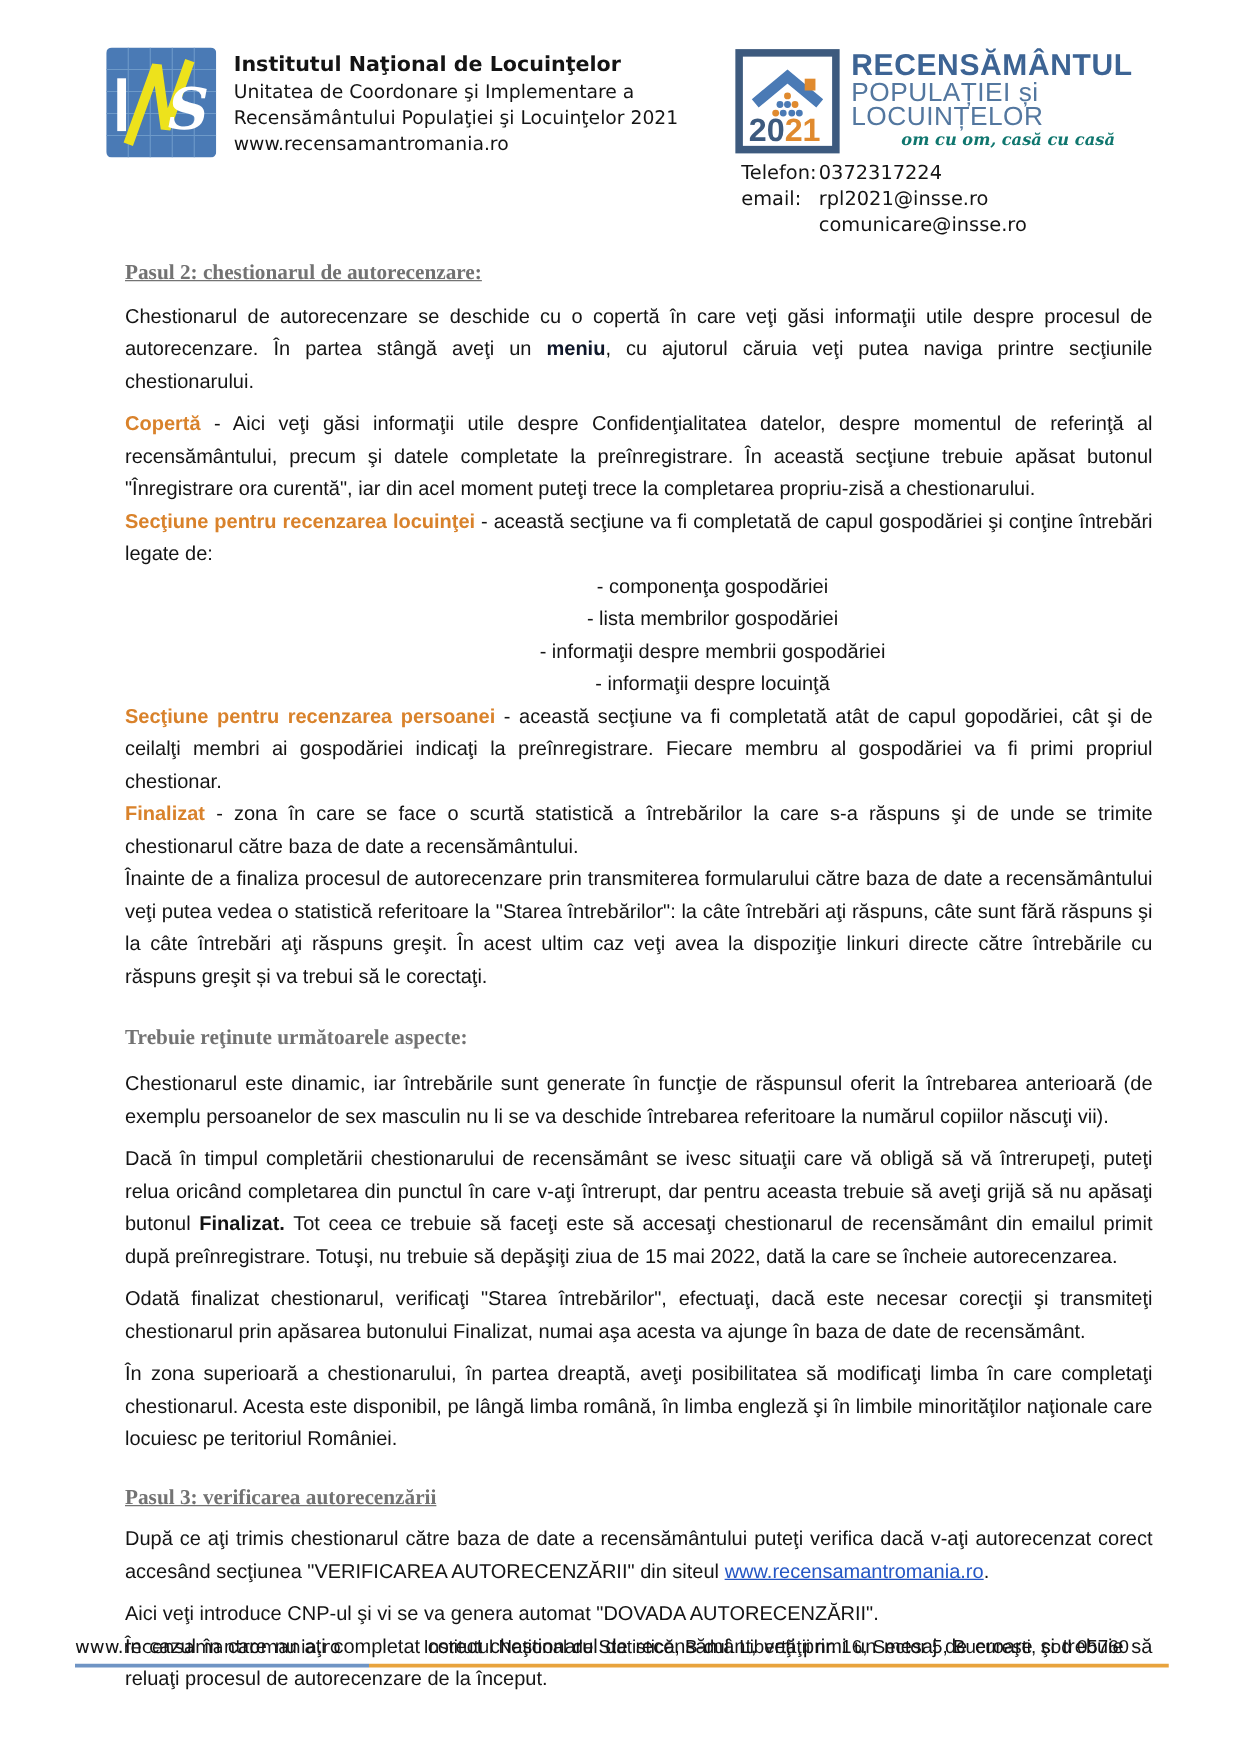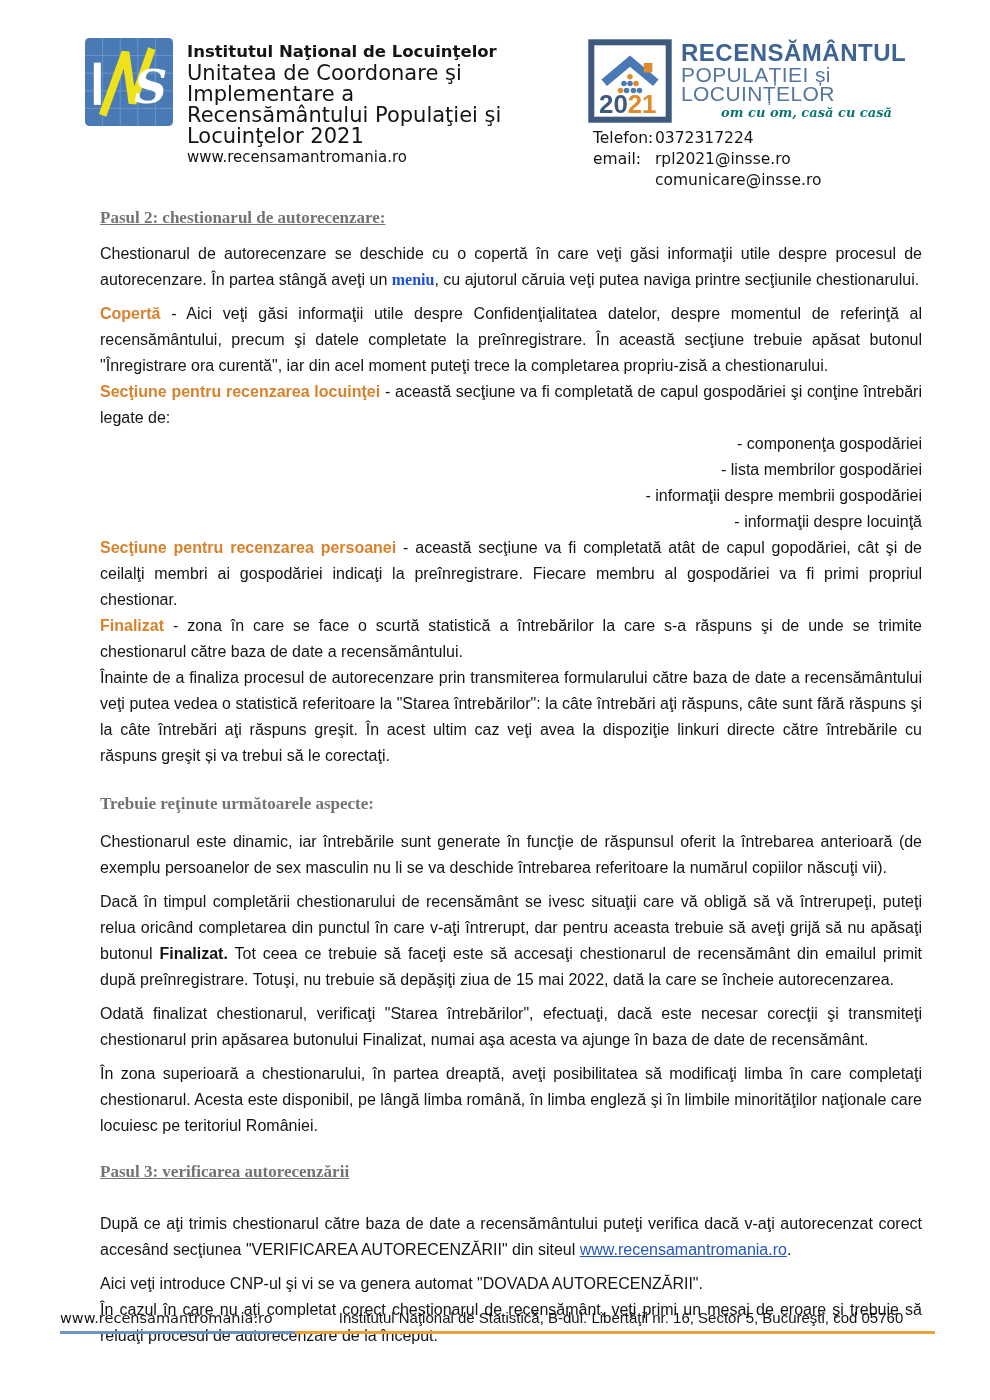--- a/index.html
+++ b/index.html
@@ -9,50 +9,50 @@
     background: #ffffff; color: #141414;
     font-family: "Liberation Sans", sans-serif;
   }
 
   
   .header { display: flex; justify-content: space-between; align-items: flex-start; padding: 38px 58px 0 85px; }
   .ins-block { display: flex; gap: 14px; }
   .ins-logo { width: 88px; height: 88px; flex: 0 0 auto; }
   .ins-text { font-family: "DejaVu Sans", sans-serif; padding-top: 3px; }
   .ins-name { font-weight: bold; font-size: 16.5px; line-height: 22px; }
-  .ins-line { font-size: 21px; line-height: 21px; }
+  .ins-line { font-size: 15px; line-height: 21px; }
   .ins-url  { font-size: 15px; line-height: 21px; }
 
   .right-block { width: 345px; flex: 0 0 auto; }
   .rpl-row { display: flex; align-items: center; gap: 8px; }
   .rpl-logo { width: 86px; height: 86px; flex: 0 0 auto; }
   .rpl-title { font-size: 24px; font-weight: bold; color: #3D6494; letter-spacing: 0.5px; line-height: 25px; }
   .rpl-subtitle { font-size: 21px; color: #53779F; letter-spacing: 0.4px; line-height: 19px; }
   .rpl-tagline { font-size: 13px; font-weight: bold; font-style: italic; color: #0f766e;
                  text-align: center; font-family: "DejaVu Serif", serif; line-height: 20px; }
 
   .contact { margin-top: 4px; padding-left: 6px; font-family: "DejaVu Sans", sans-serif; font-size: 15.5px; line-height: 21px; }
   .c-row { display: flex; }
   .c-label { width: 62px; flex: 0 0 auto; }
 
   
   .doc { margin: 14px 68px 0 100px; font-size: 16px; line-height: 26px; text-align: justify; }
   .sec-h { color: #737373; font-weight: bold; font-size: 17px; font-family: Liberation Serif, serif; }
   .u { text-decoration: underline; }
   .h1 { margin: 14px 0 10px; }
   .h2 { margin: 22px 0 12px; }
-  .h3 { margin: 20px 0 26px; }
+  .h3 { margin: 20px 0 8px; }
   .doc p { margin: 0 0 8px; }
   .doc p.tight { margin-bottom: 0; }
   .doc p.gap-top { }
   .lead-orange { color: #D9822B; font-weight: bold; }
-  .inline-blue { color: #1d4ed8; font-weight: bold; font-family: Liberation Serif, serif; }
+  .inline-blue { color: #0f172a; font-weight: bold; }
   .b { font-weight: bold; }
   .link { color: #2456C4; text-decoration: underline; cursor: pointer; }
-  .hlist { margin: 0 0 0 118px; text-align: right; }
+  .hlist { margin: 0 0 0 118px; text-align: center; }
   .hlist span { display: block; }
 
   
   .footer { position: absolute; left: 60px; right: 55px; bottom: 66px; }
   .footer-row { display: flex; align-items: baseline; font-size: 15px; padding-bottom: 5px; }
   .footer-url { width: 247px; flex: 0 0 auto; font-family: "DejaVu Sans", sans-serif; font-size: 14.5px; }
   .footer-addr { flex: 1; text-align: center; }
   .footer-line { height: 3px; background: linear-gradient(to right, #6F94C4 0 235px, #E8A33D 235px 100%); }
 </style>
 </head>

